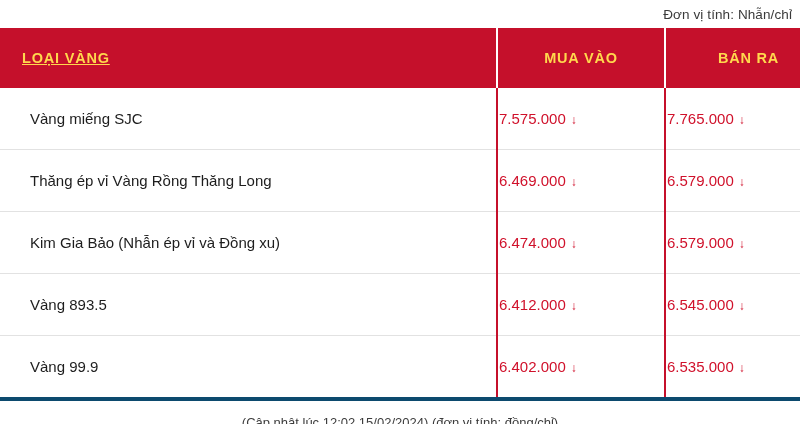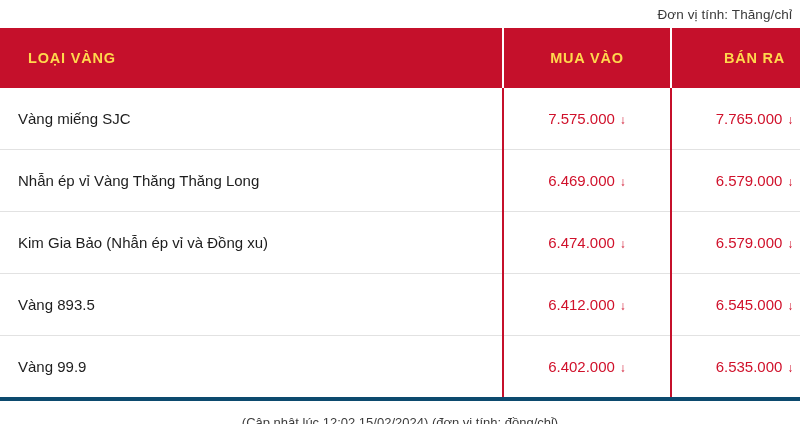--- a/index.html
+++ b/index.html
@@ -41,48 +41,48 @@
     text-transform: uppercase;
     height: 58px;
     vertical-align: middle;
     border-right: 2px solid #ffffff;
   }
   table.gold thead th:last-child {
     border-right: none;
   }
   th.col-type {
     text-align: left;
-    padding-left: 28px;
+    padding-left: 22px;
     width: 473px;
+    text-decoration: underline;
   }
   th.col-buy {
     width: 164px;
   }
   th.col-sell {
     text-align: center;
     width: 163px;
   }
   table.gold tbody td {
     height: 59px;
     vertical-align: middle;
     border-bottom: 1px solid #e2e2e2;
     font-size: 15px;
   }
   table.gold tbody tr:last-child td {
     border-bottom: 4px solid #0c4a6e;
   }
   td.name {
     text-align: left;
-    padding-left: 18px;
+    padding-left: 30px;
     color: #1d1d1d;
     font-size: 15.5px;
     border-right: 2px solid #c5102b;
   }
   td.price {
-    text-align: center;
     color: #d0112b;
     font-size: 15.5px;
     white-space: nowrap;
   }
   td.buy {
     border-right: 2px solid #c5102b;
   }
   .arrow {
     font-size: 12px;
     margin-left: 5px;
@@ -97,38 +97,38 @@
     font-size: 13px;
     color: #3c3c3c;
     padding-top: 14px;
   }
 </style>
 </head>
 <body>
 
 <div class="wrap">
 
-  <div class="unit-note">Đơn vị tính: Thăng/chỉ</div>
+  <div class="unit-note">Đơn vị tính: Nhẫn/chỉ</div>
 
   <table class="gold">
     <thead>
       <tr>
         <th class="col-type">LOẠI VÀNG</th>
         <th class="col-buy">MUA VÀO</th>
         <th class="col-sell">BÁN RA</th>
       </tr>
     </thead>
     <tbody>
       <tr>
         <td class="name">Vàng miếng SJC</td>
         <td class="price buy"><span>7.575.000</span><span class="arrow down">↓</span></td>
         <td class="price sell"><span>7.765.000</span><span class="arrow down">↓</span></td>
       </tr>
       <tr>
-        <td class="name">Nhẫn ép vỉ Vàng Thăng Thăng Long</td>
+        <td class="name">Thăng ép vỉ Vàng Rồng Thăng Long</td>
         <td class="price buy"><span>6.469.000</span><span class="arrow down">↓</span></td>
         <td class="price sell"><span>6.579.000</span><span class="arrow down">↓</span></td>
       </tr>
       <tr>
         <td class="name">Kim Gia Bảo (Nhẫn ép vỉ và Đồng xu)</td>
         <td class="price buy"><span>6.474.000</span><span class="arrow down">↓</span></td>
         <td class="price sell"><span>6.579.000</span><span class="arrow down">↓</span></td>
       </tr>
       <tr>
         <td class="name">Vàng 893.5</td>

